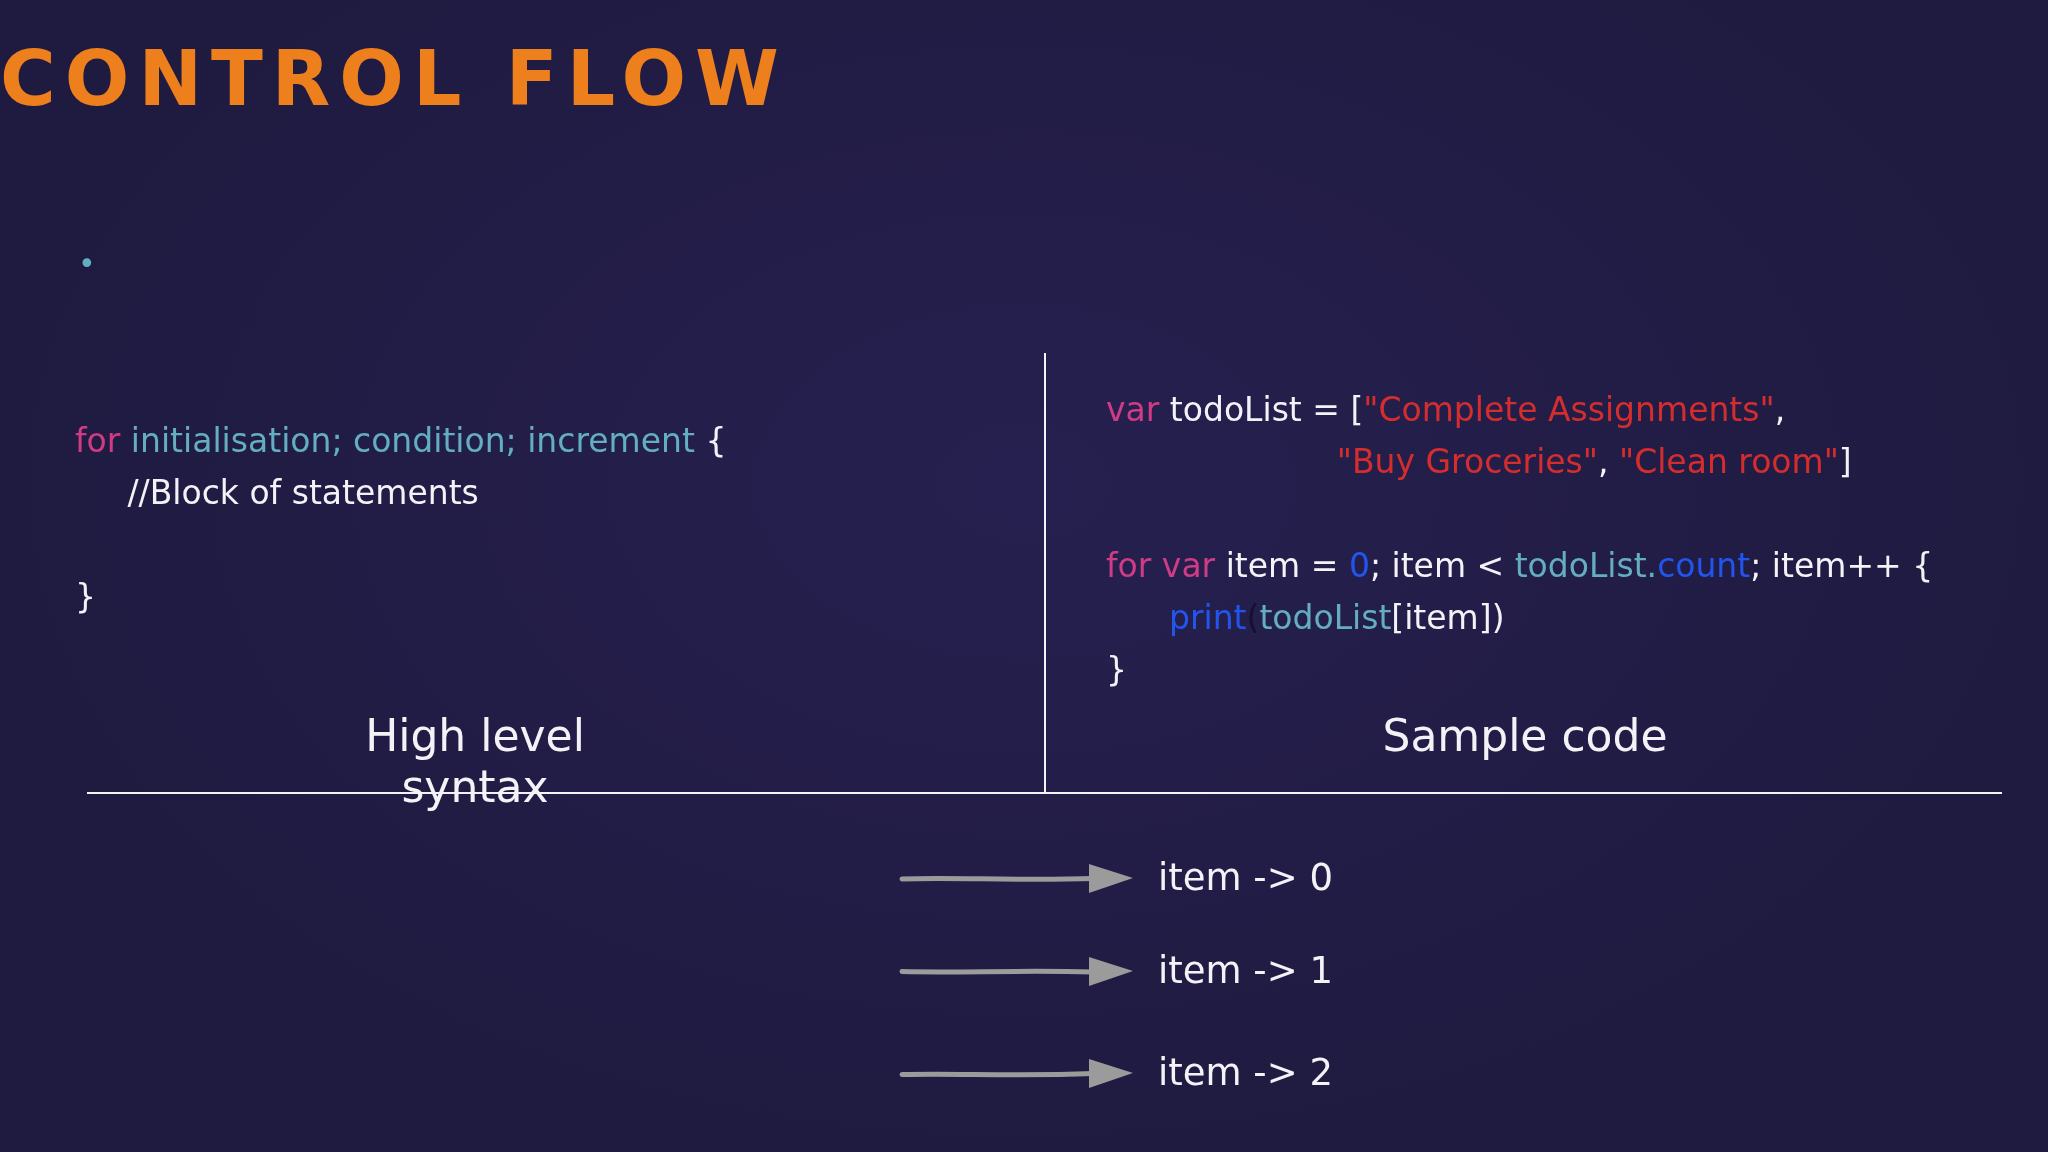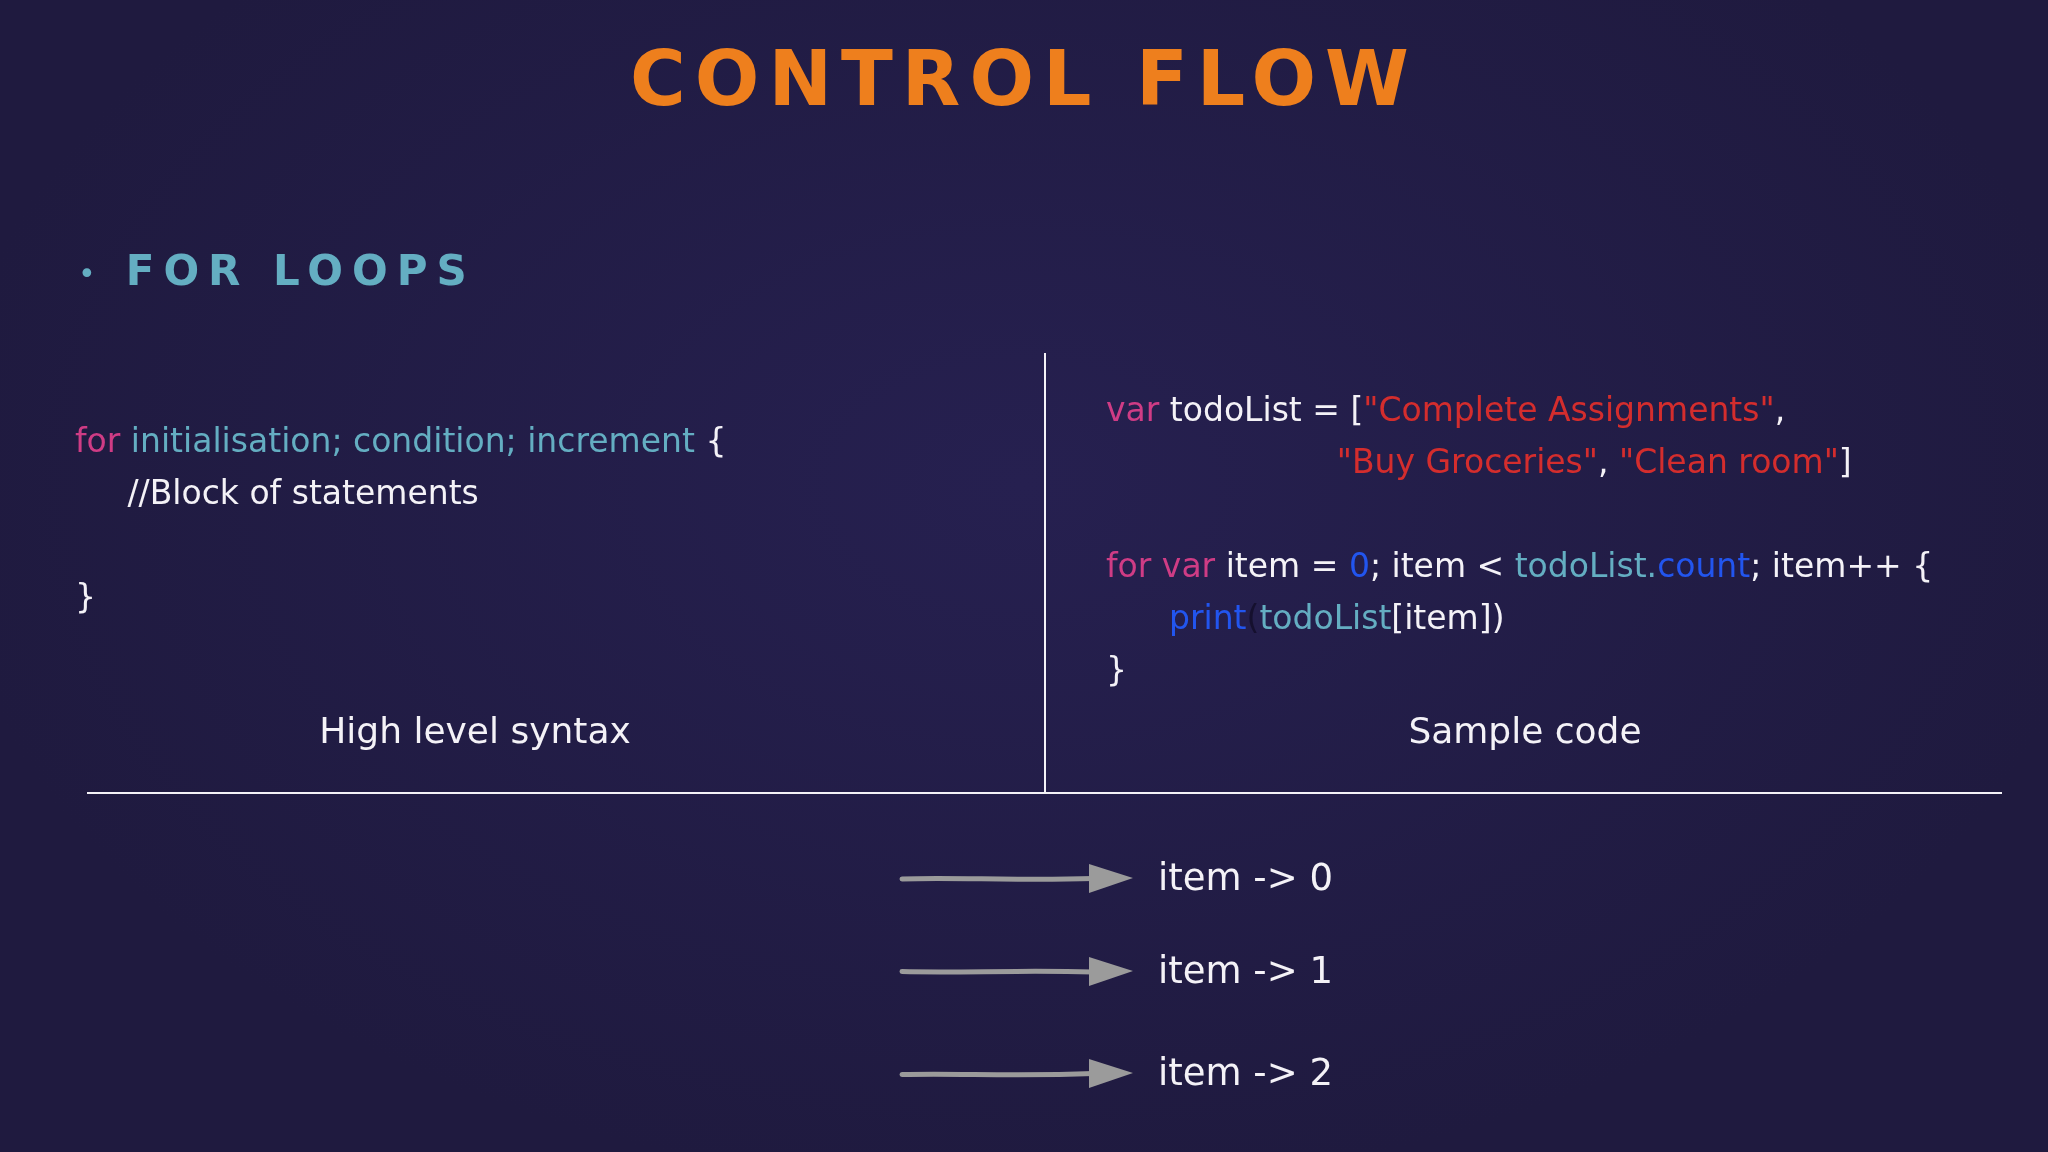--- a/index.html
+++ b/index.html
@@ -13,21 +13,21 @@
     overflow: hidden;
     font-family: "DejaVu Sans", sans-serif;
     background: radial-gradient(ellipse at 50% 42%, var(--background_light, #262050) 0%, var(--background, #1f1a3f) 75%);
     color: var(--plain, #f4f2f7);
   }
   .page-title {
     position: absolute;
     top: 34px;
     left: 0;
     width: 100%;
-    text-align: center;
+    text-align: left;
     font-size: 76px;
     font-weight: 600;
     letter-spacing: 9px;
     color: var(--title, #ee7f1d);
   }
   .section-heading {
     position: absolute;
     left: 78px;
     top: 246px;
     display: flex;
@@ -49,21 +49,21 @@
     position: absolute;
     font-size: 33px;
     line-height: 52px;
     white-space: pre;
   }
   .code-left  { left: 75px;  top: 415px; }
   .code-right { left: 1106px; top: 384px; }
   .code-line { white-space: pre; min-height: 52px; }
   .panel-label {
     position: absolute;
-    font-size: 36px;
+    font-size: 44px;
     text-align: center;
     color: var(--plain, #f4f2f7);
   }
   .panel-label-left  { left: 290px;  top: 710px; width: 370px; }
   .panel-label-right { left: 1380px; top: 710px; width: 290px; }
   .v-divider {
     position: absolute;
     left: 1044px;
     top: 353px;
     width: 2px;
@@ -107,21 +107,20 @@
     color: var(--plain, #f4f2f7);
   }
 </style>
 </head>
 <body>
 
 <div class="page-title">CONTROL FLOW</div>
 
 <div class="section-heading">
   <span class="bullet">•</span>
-  <span class="heading-text">FOR LOOPS</span>
 </div>
 
 <div class="code-block code-left"><div class="code-line"><span style="color: rgb(207, 60, 133);">for</span><span style="color: rgb(100, 174, 194);"> initialisation; condition; increment </span><span style="color: rgb(244, 242, 247);">{</span></div><div class="code-line"><span style="color: rgb(244, 242, 247);">     //Block of statements</span></div><div class="code-line">&nbsp;</div><div class="code-line"><span style="color: rgb(244, 242, 247);">}</span></div></div>
 
 <div class="code-block code-right"><div class="code-line"><span style="color: rgb(207, 60, 133);">var</span><span style="color: rgb(244, 242, 247);"> todoList = [</span><span style="color: rgb(212, 45, 45);">"Complete Assignments"</span><span style="color: rgb(244, 242, 247);">,</span></div><div class="code-line"><span style="color: rgb(244, 242, 247);">                      </span><span style="color: rgb(212, 45, 45);">"Buy Groceries"</span><span style="color: rgb(244, 242, 247);">, </span><span style="color: rgb(212, 45, 45);">"Clean room"</span><span style="color: rgb(244, 242, 247);">]</span></div><div class="code-line">&nbsp;</div><div class="code-line"><span style="color: rgb(207, 60, 133);">for var</span><span style="color: rgb(244, 242, 247);"> item = </span><span style="color: rgb(34, 85, 238);">0</span><span style="color: rgb(244, 242, 247);">; item &lt; </span><span style="color: rgb(100, 174, 194);">todoList.</span><span style="color: rgb(34, 85, 238);">count</span><span style="color: rgb(244, 242, 247);">; item++ {</span></div><div class="code-line"><span style="color: rgb(244, 242, 247);">      </span><span style="color: rgb(34, 85, 238);">print</span><span style="color: rgb(21, 16, 46);">(</span><span style="color: rgb(100, 174, 194);">todoList</span><span style="color: rgb(244, 242, 247);">[item])</span></div><div class="code-line"><span style="color: rgb(244, 242, 247);">}</span></div></div>
 
 <div class="panel-label panel-label-left">High level syntax</div>
 <div class="panel-label panel-label-right">Sample code</div>
 
 <div class="v-divider"></div>

